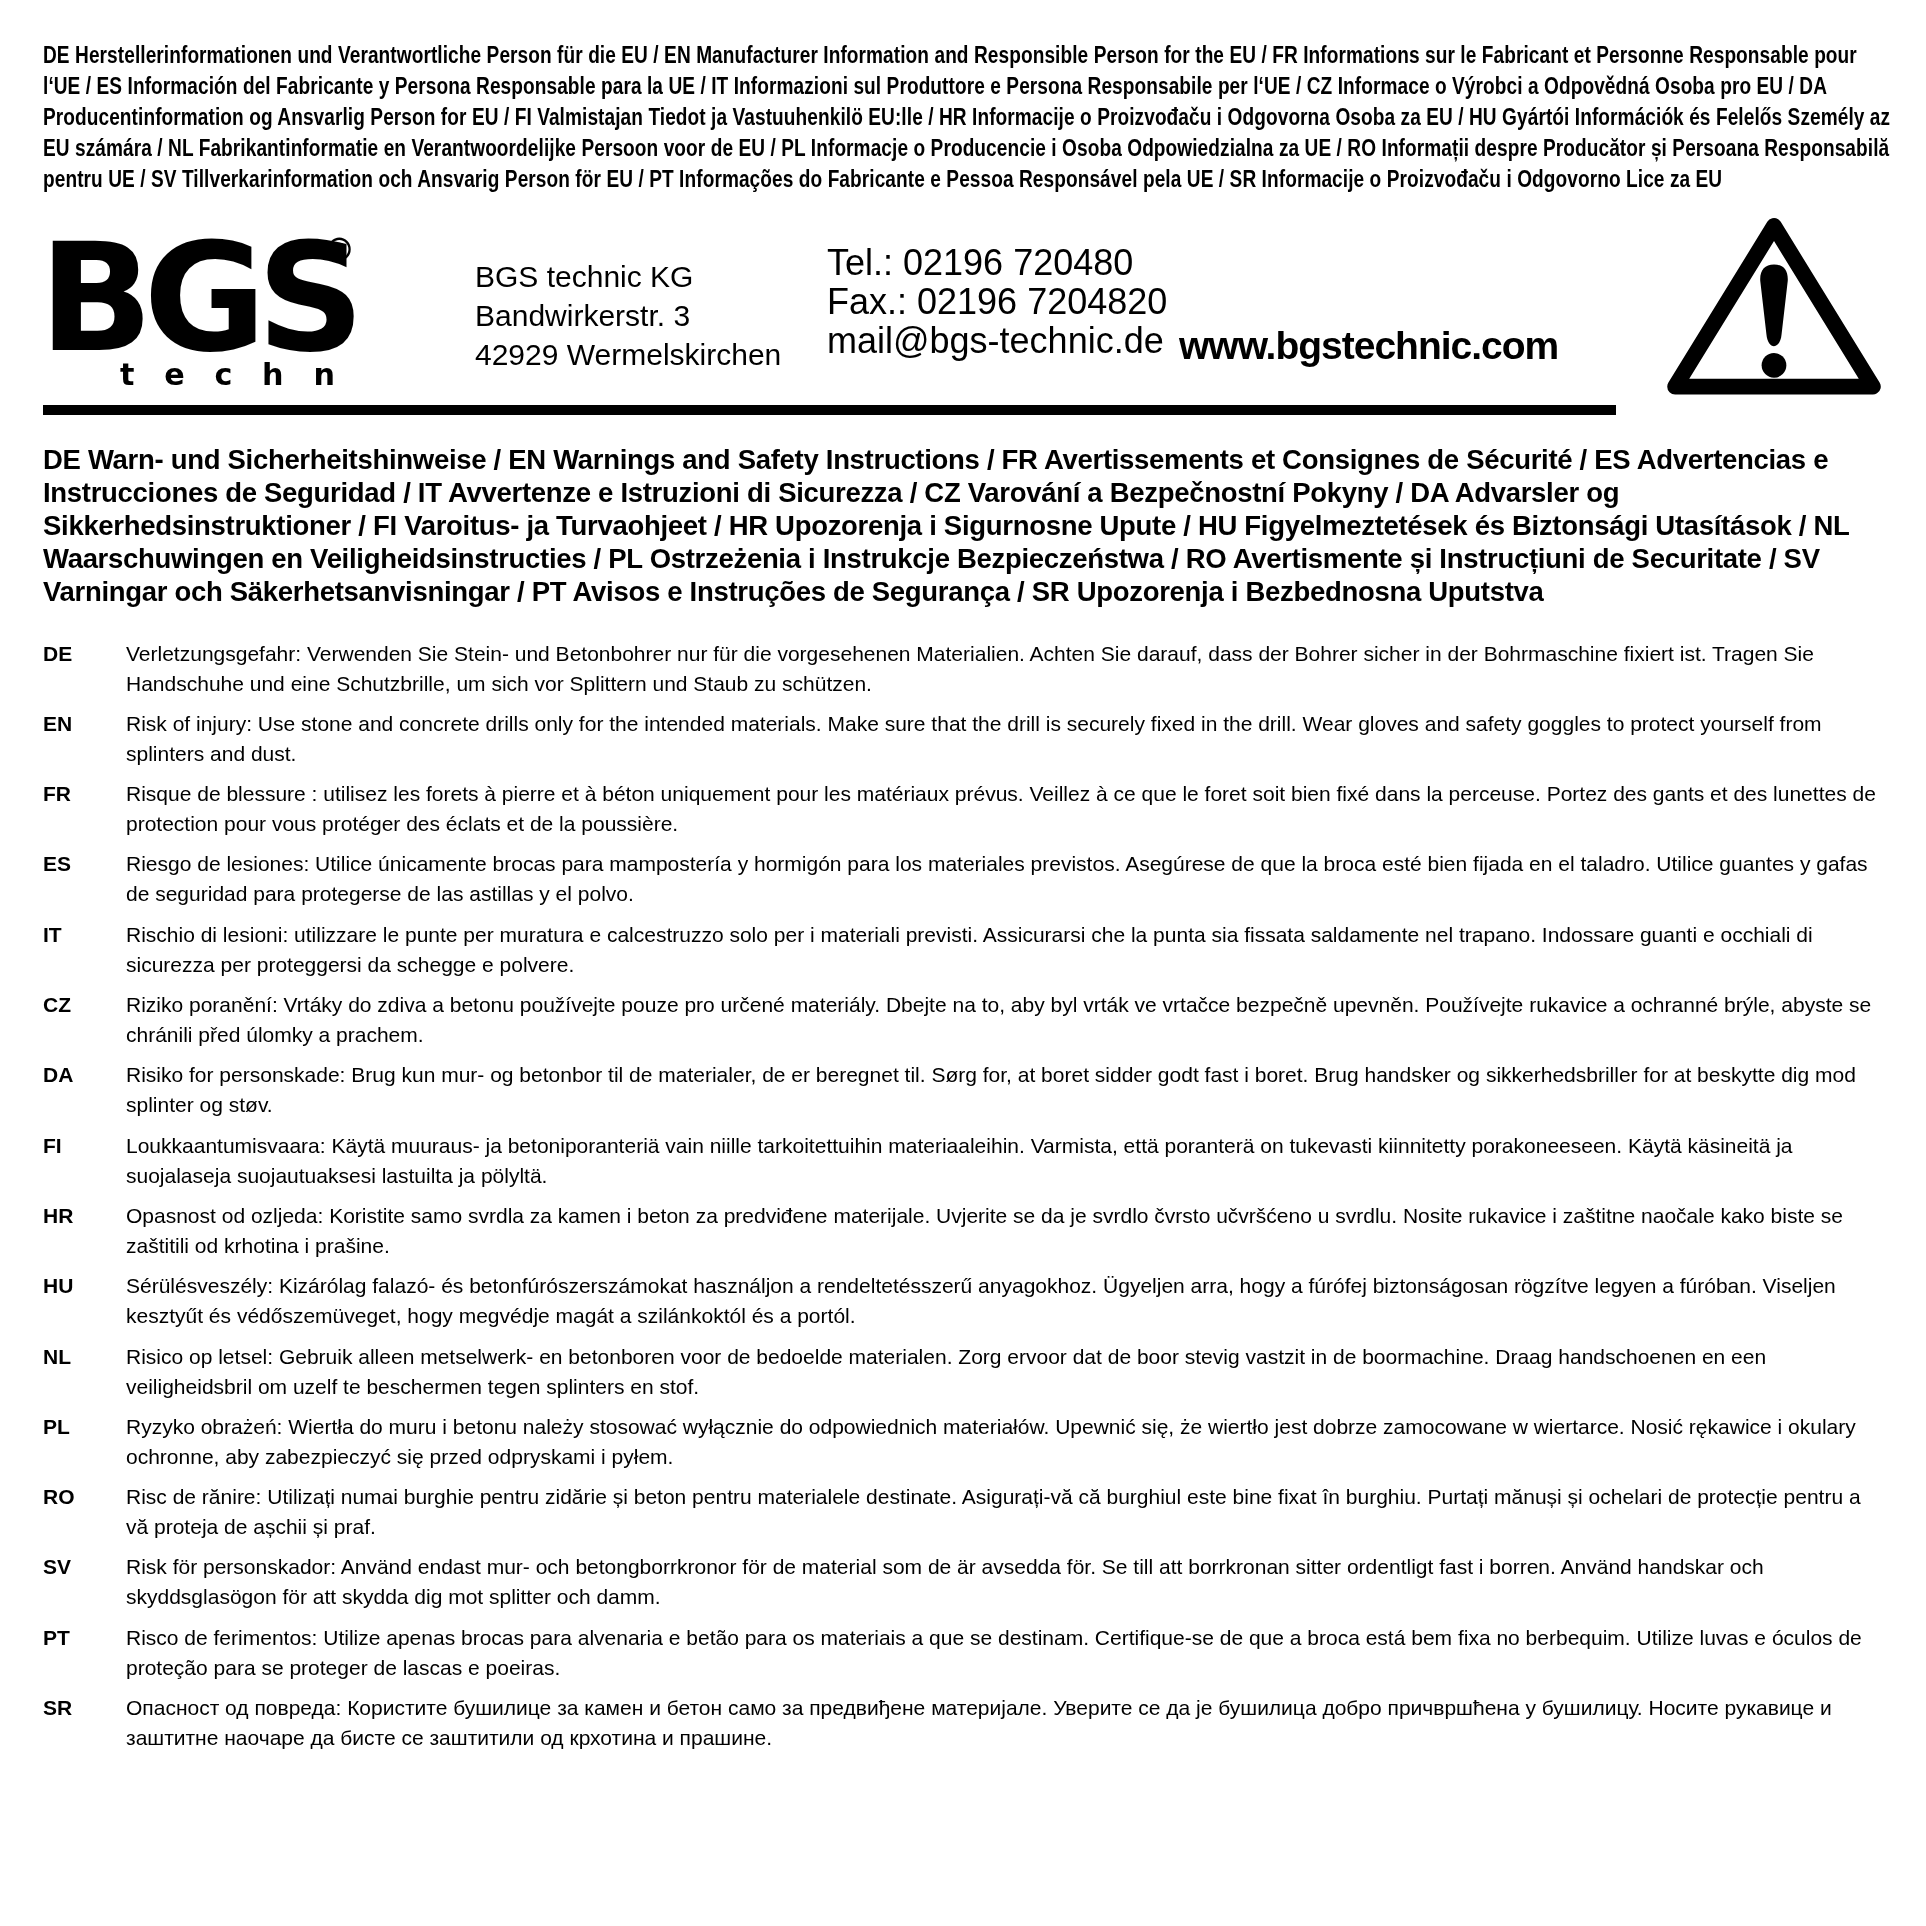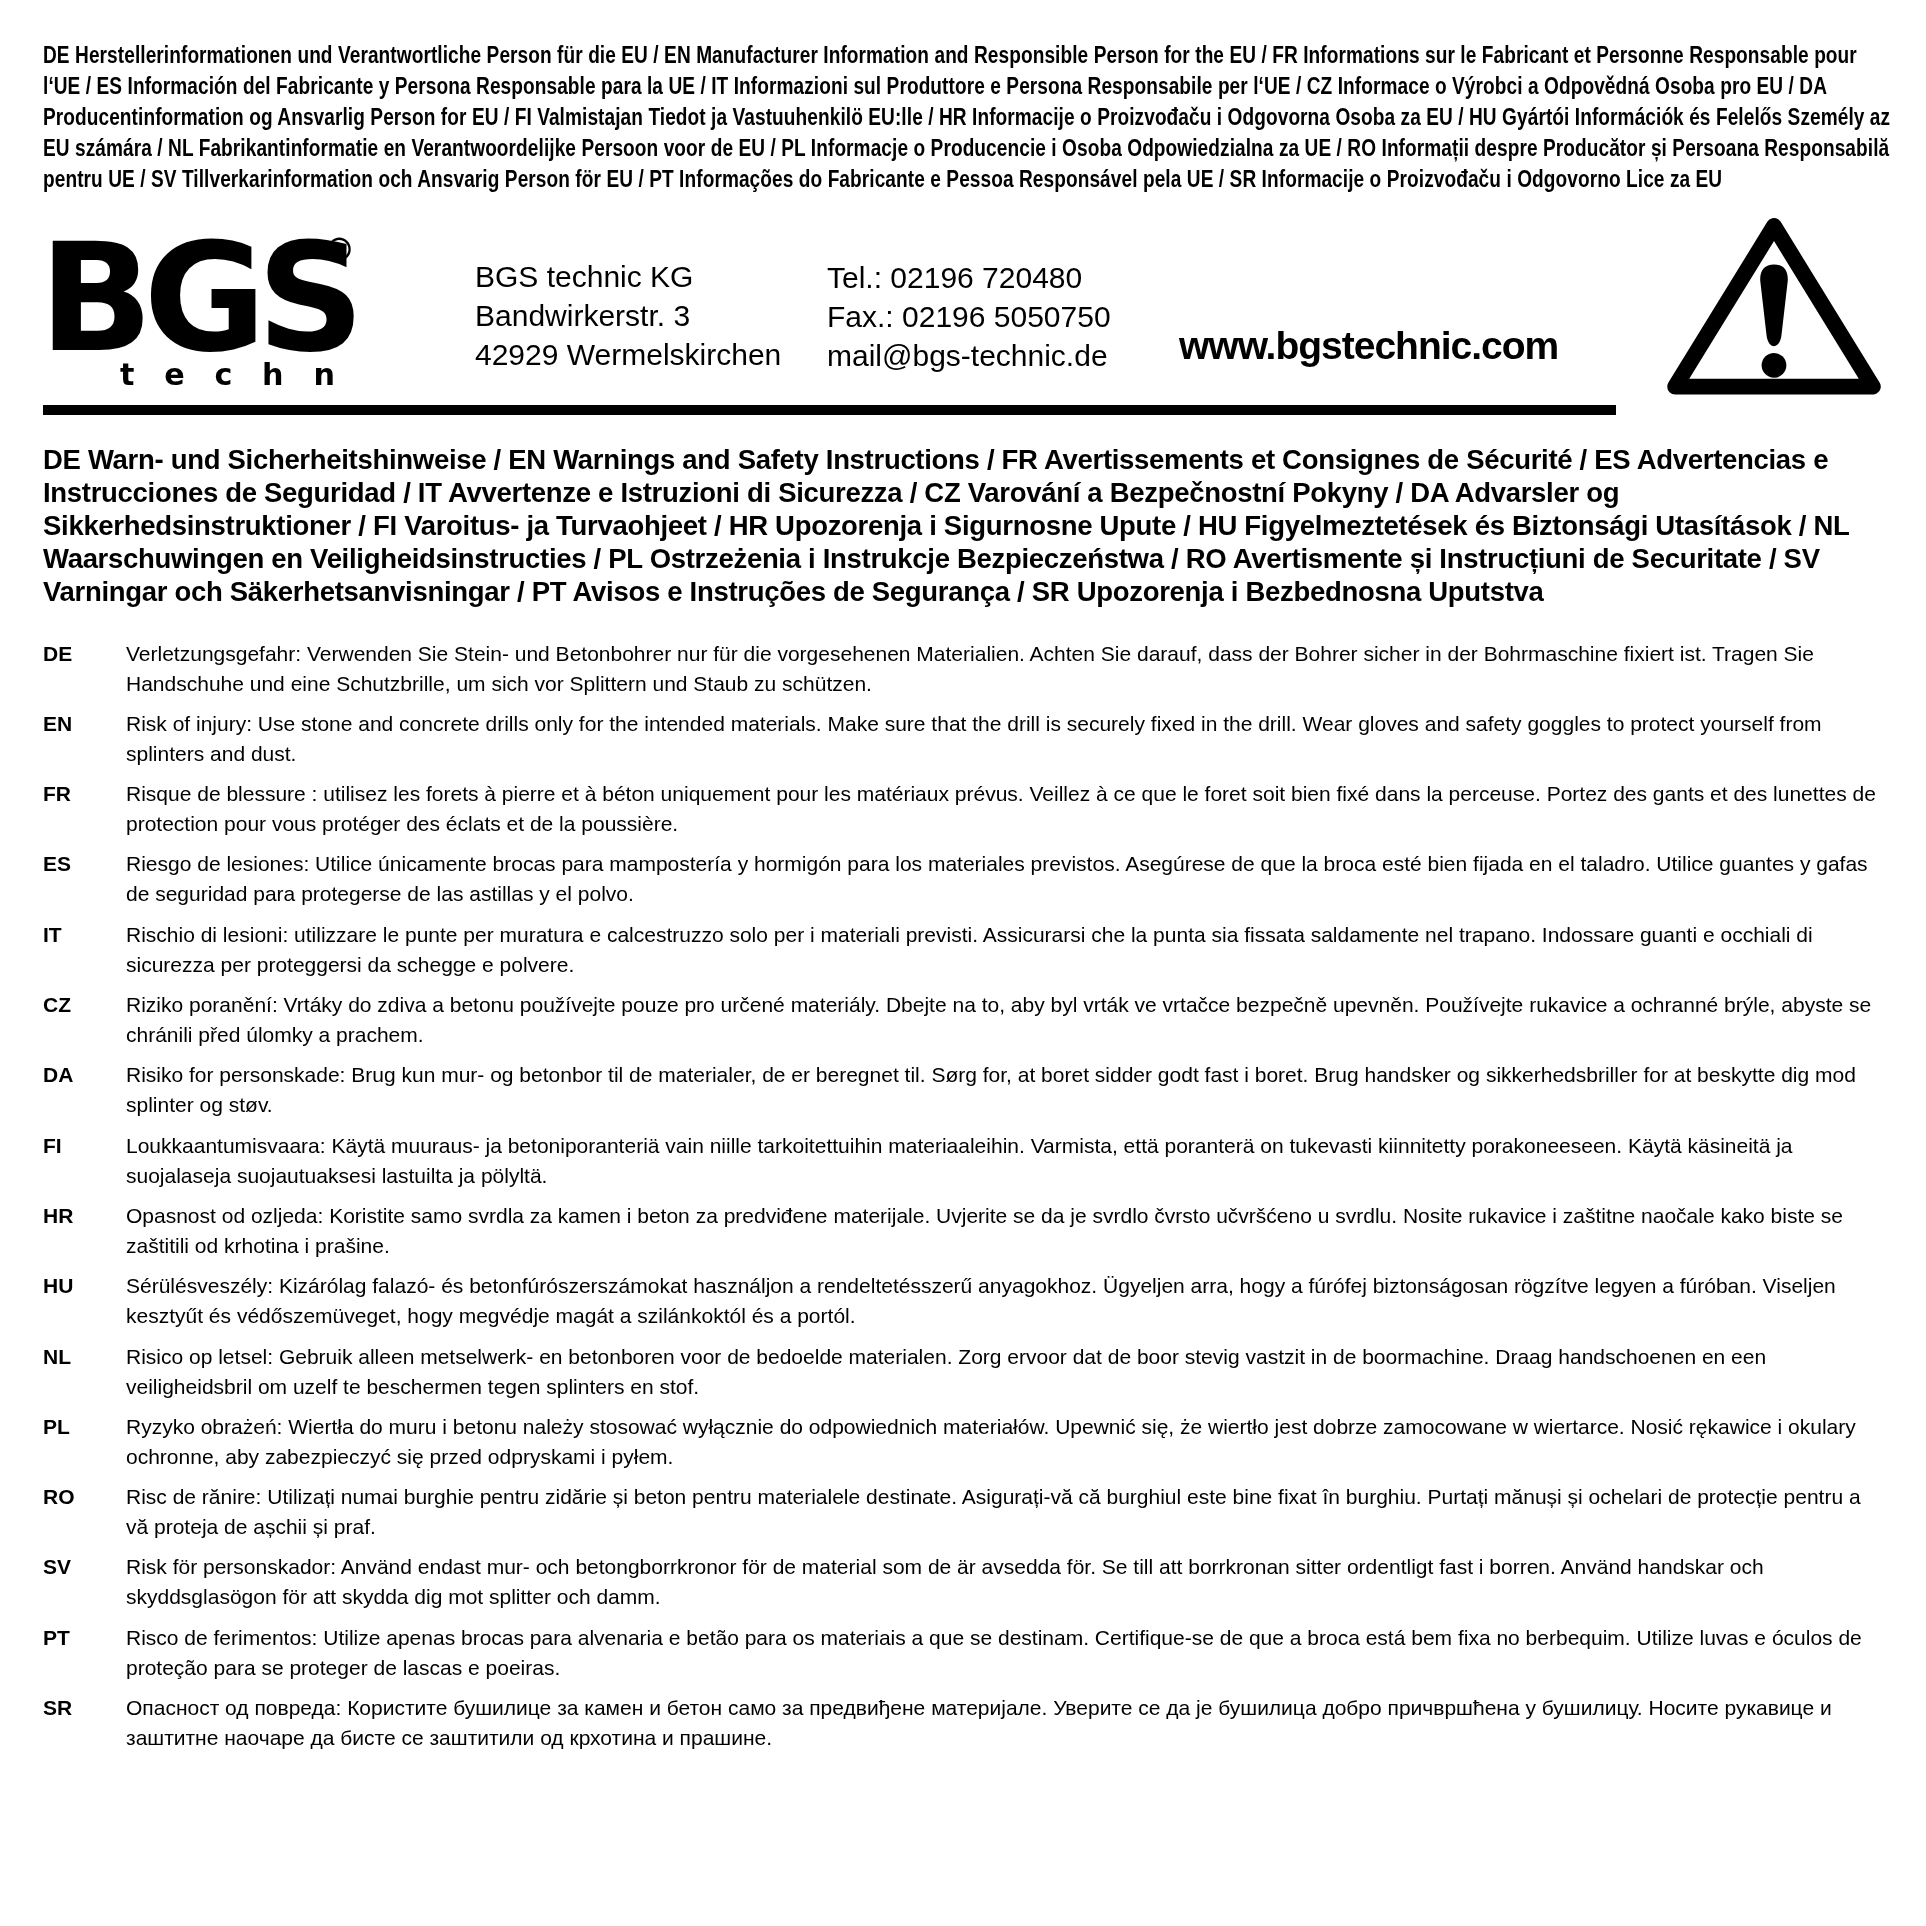--- a/index.html
+++ b/index.html
@@ -19,21 +19,21 @@
     font-size: 23px;
     line-height: 31px;
     width: 2229px;
     transform: scaleX(0.829);
     transform-origin: 0 0;
     letter-spacing: 0.1px;
   }
   .brand-row { position: relative; height: 162px; margin-top: 34px; }
   .logo { position: absolute; left: 0; top: 0; }
   .addr-block { position: absolute; left: 389px; top: 27.5px; font-size: 30px; line-height: 39px; margin-left: 43px; }
-  .contact-block { position: absolute; left: 784px; top: 29px; font-size: 30px; line-height: 39px; }
+  .contact-block { position: absolute; left: 784px; top: 14px; font-size: 36px; line-height: 39px; }
   .website { position: absolute; left: 1136px; top: 95px; font-size: 39px; font-weight: bold; letter-spacing: -1px; }
   .triangle { position: absolute; right: 4.1px; top: -13.8px; }
   .divider { margin-top: 13.8px; width: 1573px; height: 10.3px; background: #000; }
   .warn-header {
     margin-top: 27.5px;
     font-weight: bold;
     font-size: 27.5px;
     line-height: 33px;
     width: 1850px;
     letter-spacing: -0.3px;
@@ -59,21 +59,21 @@
     </svg>
 
     <div class="addr-block">
       <div>BGS technic KG</div>
       <div>Bandwirkerstr. 3</div>
       <div>42929 Wermelskirchen</div>
     </div>
 
     <div class="contact-block">
       <div>Tel.: 02196 720480</div>
-      <div>Fax.: 02196 5050750</div>
+      <div>Fax.: 02196 7204820</div>
       <div>mail@bgs-technic.de</div>
     </div>
 
     <div class="website">www.bgstechnic.com</div>
 
     <svg class="triangle" width="220" height="184" viewBox="0 0 320 268">
       <path d="M160 16 L304 250 L16 250 Z" fill="#ffffff" stroke="#000000" stroke-width="23" stroke-linejoin="round"></path>
       <path d="M160 72 c-14 0 -21 9 -20 24 l9 78 c1 11 6 17 11 17 s10 -6 11 -17 l9 -78 c1 -15 -6 -24 -20 -24 z" fill="#000000"></path>
       <circle cx="160" cy="219" r="18" fill="#000000"></circle>
     </svg>

